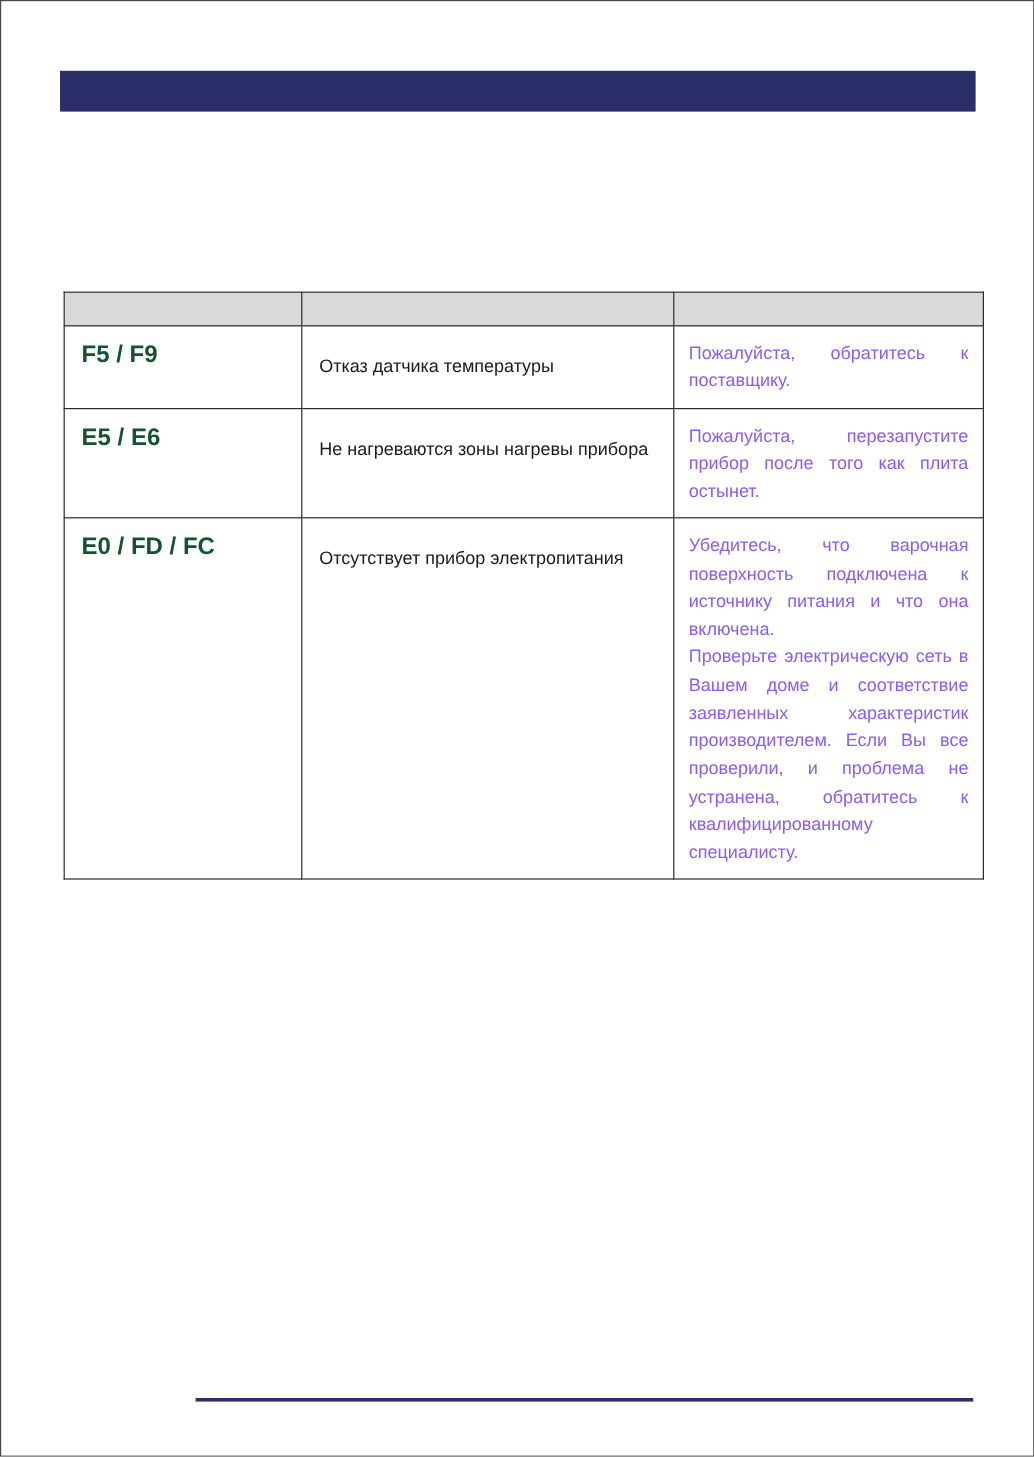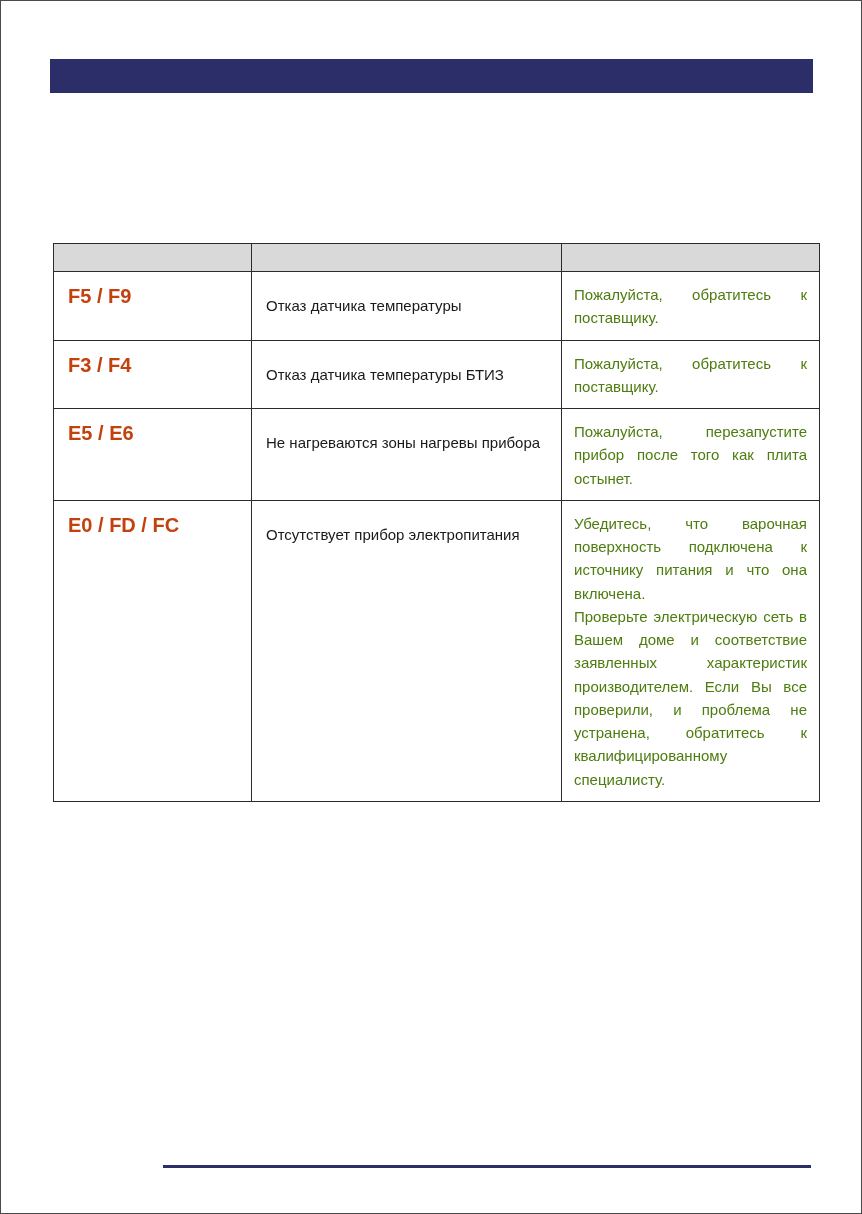--- a/index.html
+++ b/index.html
@@ -36,33 +36,33 @@
     border: 1px solid #2b2b2b;
     vertical-align: top;
   }
   .header-row td {
     background: #d9d9d9;
     height: 28px;
   }
   .code-cell {
     font-weight: bold;
     font-size: 20px;
-    color: #c2410c;
+    color: #14532d;
     padding: 12px 8px 8px 14px;
     line-height: 1.2;
   }
   .desc-cell {
     font-size: 15px;
     color: #1a1a1a;
     padding: 24px 10px 10px 14px;
     line-height: 1.35;
   }
   .sol-cell {
     font-size: 15px;
-    color: #4d7c0f;
+    color: #8b5cf6;
     padding: 11px 12px 10px 12px;
     line-height: 1.55;
     white-space: pre-line;
     text-align: justify;
   }
 
   .bottom-rule {
     position: absolute;
     left: 162px;
     top: 1164px;
@@ -90,25 +90,20 @@
         <td></td>
         <td></td>
       </tr>
 
       <tr style="height:68px">
         <td class="code-cell">F5 / F9</td>
         <td class="desc-cell">Отказ датчика температуры</td>
         <td class="sol-cell">Пожалуйста, обратитесь к поставщику.</td>
       </tr>
 
-      <tr style="height:60px">
-        <td class="code-cell">F3 / F4</td>
-        <td class="desc-cell">Отказ датчика температуры БТИЗ</td>
-        <td class="sol-cell">Пожалуйста, обратитесь к поставщику.</td>
-      </tr>
 
 
 
       <tr style="height:68px">
         <td class="code-cell">E5 / E6</td>
         <td class="desc-cell">Не нагреваются зоны нагревы прибора</td>
         <td class="sol-cell">Пожалуйста, перезапустите прибор после того как плита остынет.</td>
       </tr>
 
       <tr style="height:225px">

